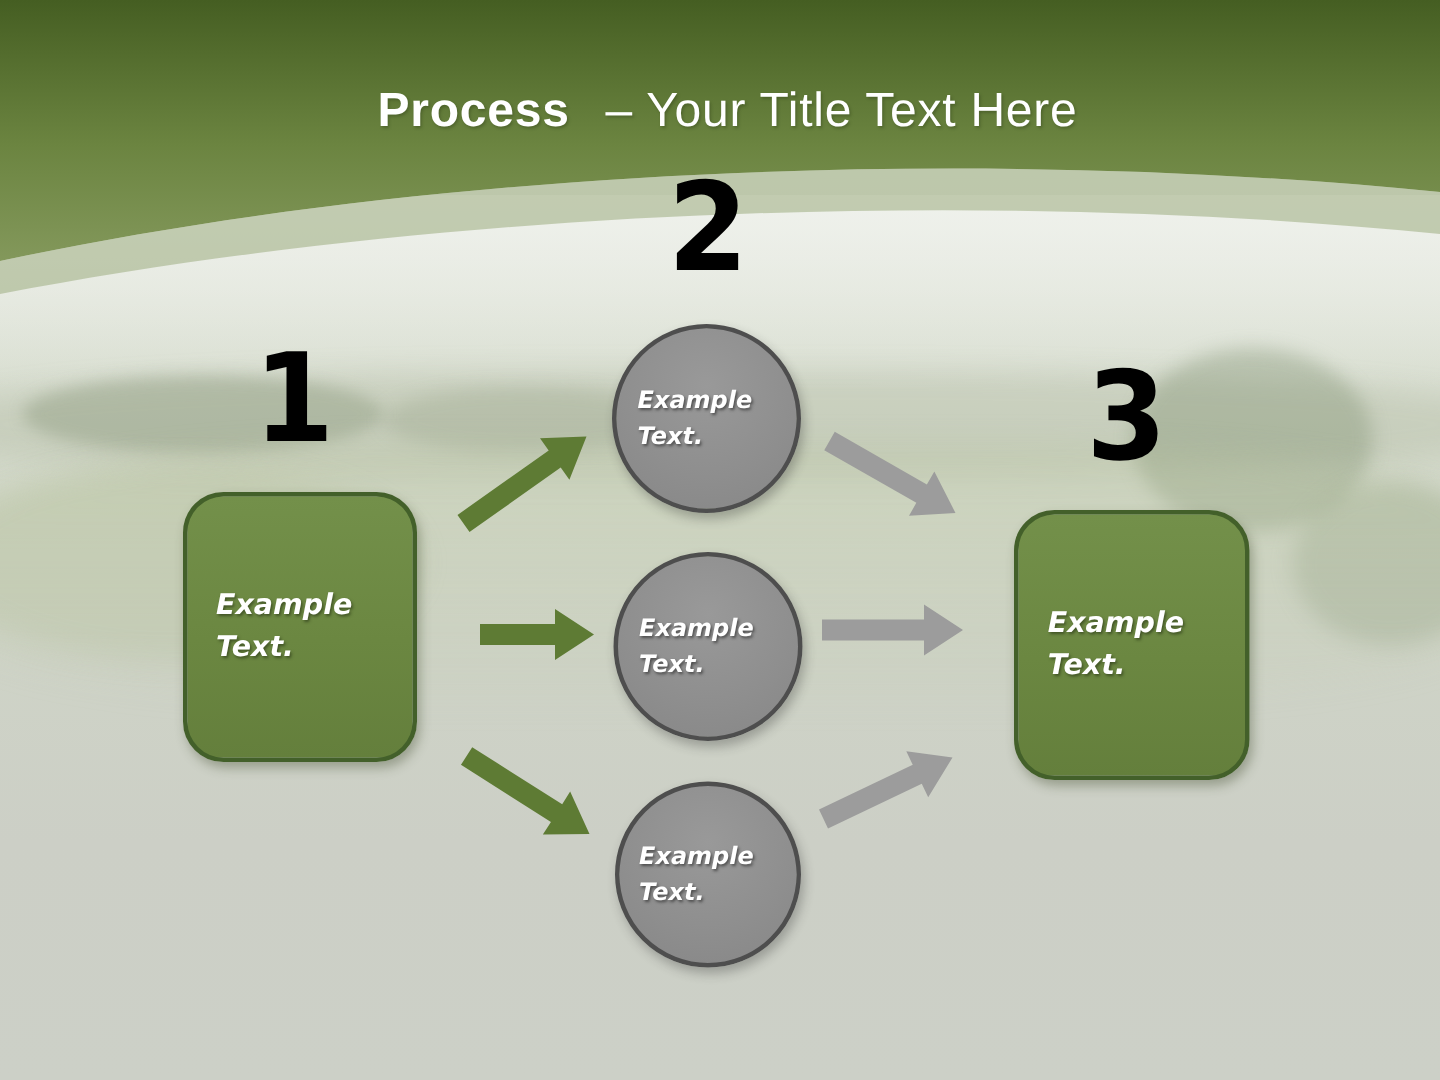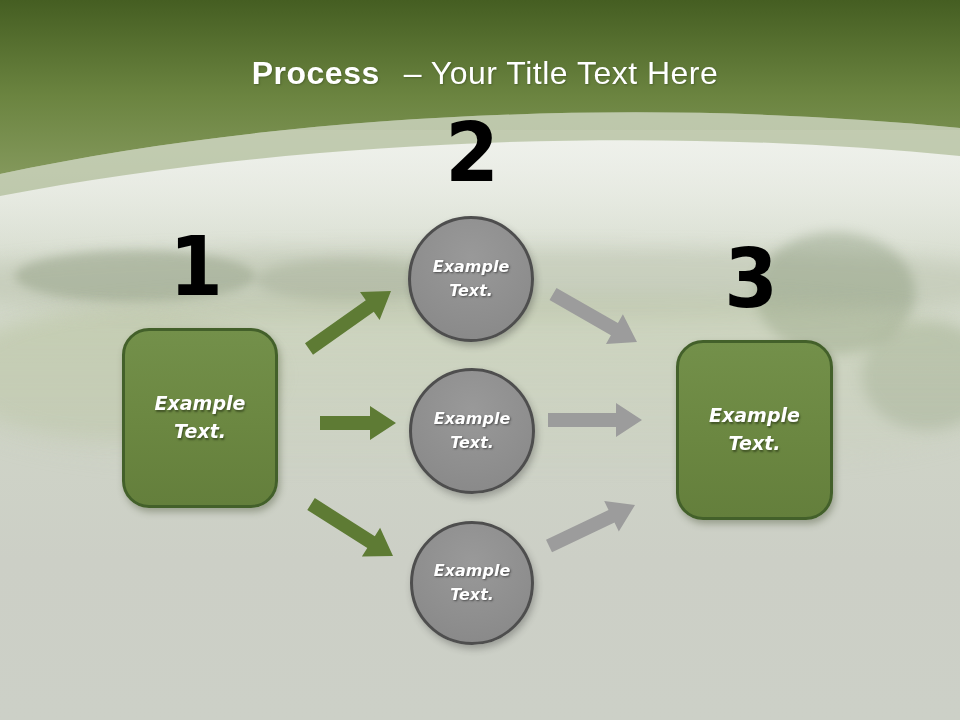--- a/index.html
+++ b/index.html
@@ -34,21 +34,21 @@
   .step-num{
     position:absolute;width:90px;text-align:center;color:#000;
     font-family:"DejaVu Sans",sans-serif;font-weight:700;font-size:82px;line-height:1;
     transform:scaleX(.94);
   }
   .num-1{left:151px;top:226px;}
   .num-2{left:427px;top:112px;}
   .num-3{left:706px;top:238px;}
   
   .shape-label{
-    display:block;width:112px;margin:0 auto;text-align:center;color:#fff;
+    display:block;width:112px;margin:0 auto;color:#fff;
     font-family:"DejaVu Sans",sans-serif;font-weight:700;font-style:italic;
     font-size:19px;line-height:1.45;text-shadow:1px 1.5px 2px rgba(30,40,15,.55);
   }
   .gbox{
     position:absolute;border-radius:27px;
     background:linear-gradient(180deg,#73904a 0%,#6b8741 55%,#647f3c 100%);
     border:3px solid #43602a;
     box-shadow:2px 4px 7px rgba(55,65,35,.35);
     display:flex;align-items:center;justify-content:center;
   }

